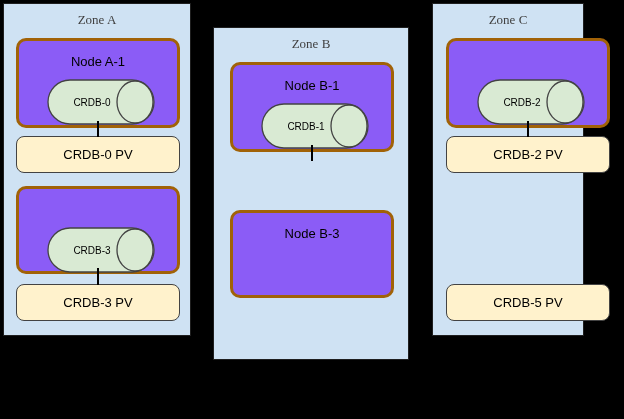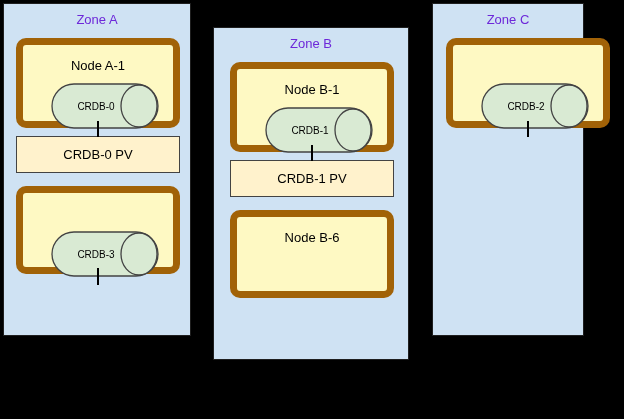--- a/index.html
+++ b/index.html
@@ -25,28 +25,29 @@
   .zone-b { left: 213px; width: 196px; margin-top: 24px; }
   .zone-c { left: 432px; width: 152px; padding-left: 32px; }
 
   .zone-title {
     position: absolute;
     top: 8px;
     left: 0;
     width: 100%;
     text-align: center;
     font-size: 13px;
-    color: #6d28d9;
+    color: #404040;
+    font-family: Liberation Serif, serif;
   }
 
   .node {
     position: absolute;
     height: 90px;
-    background: #fef9c3;
-    border: 7px solid #a16207;
+    background: #8b5cf6;
+    border: 3px solid #a16207;
     border-radius: 10px;
   }
   .node-title {
     position: absolute;
     top: 13px;
     left: 0;
     width: 100%;
     text-align: center;
     font-size: 13px;
     color: #000;
@@ -75,21 +76,21 @@
     z-index: 3;
   }
   .conn-slot1 { top: 117px; height: 16px; }
   .conn-slot2 { top: 264px; height: 17px; }
 
   .pv {
     position: absolute;
     height: 37px;
     background: #fff2cc;
     border: 1px solid #434343;
-    border-radius: 0;
+    border-radius: 8px;
     font-size: 13px;
     color: #000;
     text-align: center;
     line-height: 35px;
     z-index: 2;
   }
   .pv-slot1 { top: 132px; }
   .pv-slot2 { top: 280px; }
 
   .inner-a { left: 12px; width: 164px; }
@@ -119,48 +120,50 @@
     <div class="pv pv-slot1 inner-a">CRDB-0 PV</div>
 
     <div class="node node-slot2 inner-a">
       <svg class="cyl" viewBox="0 0 108 46">
         <rect x="1" y="1" width="106" height="44" rx="22" ry="22" fill="#d9ead3" stroke="#434343" stroke-width="1.3"></rect>
         <ellipse cx="88" cy="23" rx="18" ry="21" fill="#d9ead3" stroke="#434343" stroke-width="1.3"></ellipse>
         <text x="45" y="27" text-anchor="middle">CRDB-3</text>
       </svg>
     </div>
     <div class="connector conn-slot2 conn-a"></div>
+    <div class="pv pv-slot2 inner-a">CRDB-3 PV</div>
   </div>
 
   <div class="zone zone-b">
     <div class="zone-title">Zone B</div>
 
     <div class="node node-slot1 inner-b">
       <div class="node-title">Node B-1</div>
       <svg class="cyl" viewBox="0 0 108 46">
         <rect x="1" y="1" width="106" height="44" rx="22" ry="22" fill="#d9ead3" stroke="#434343" stroke-width="1.3"></rect>
         <ellipse cx="88" cy="23" rx="18" ry="21" fill="#d9ead3" stroke="#434343" stroke-width="1.3"></ellipse>
         <text x="45" y="27" text-anchor="middle">CRDB-1</text>
       </svg>
     </div>
     <div class="connector conn-slot1 conn-b"></div>
-    <div class="pv pv-slot1 inner-b">CRDB-1 PV</div>
 
     <div class="node node-slot2 inner-b">
-      <div class="node-title">Node B-6</div>
+      <div class="node-title">Node B-3</div>
     </div>
   </div>
 
   <div class="zone zone-c">
     <div class="zone-title">Zone C</div>
 
     <div class="node node-slot1 inner-c">
       <svg class="cyl" viewBox="0 0 108 46">
         <rect x="1" y="1" width="106" height="44" rx="22" ry="22" fill="#d9ead3" stroke="#434343" stroke-width="1.3"></rect>
         <ellipse cx="88" cy="23" rx="18" ry="21" fill="#d9ead3" stroke="#434343" stroke-width="1.3"></ellipse>
         <text x="45" y="27" text-anchor="middle">CRDB-2</text>
       </svg>
     </div>
     <div class="connector conn-slot1 conn-c"></div>
+    <div class="pv pv-slot1 inner-c">CRDB-2 PV</div>
 
+    <div class="pv pv-slot2 inner-c">CRDB-5 PV</div>
   </div>
 
 </div>
 
 </body></html>

